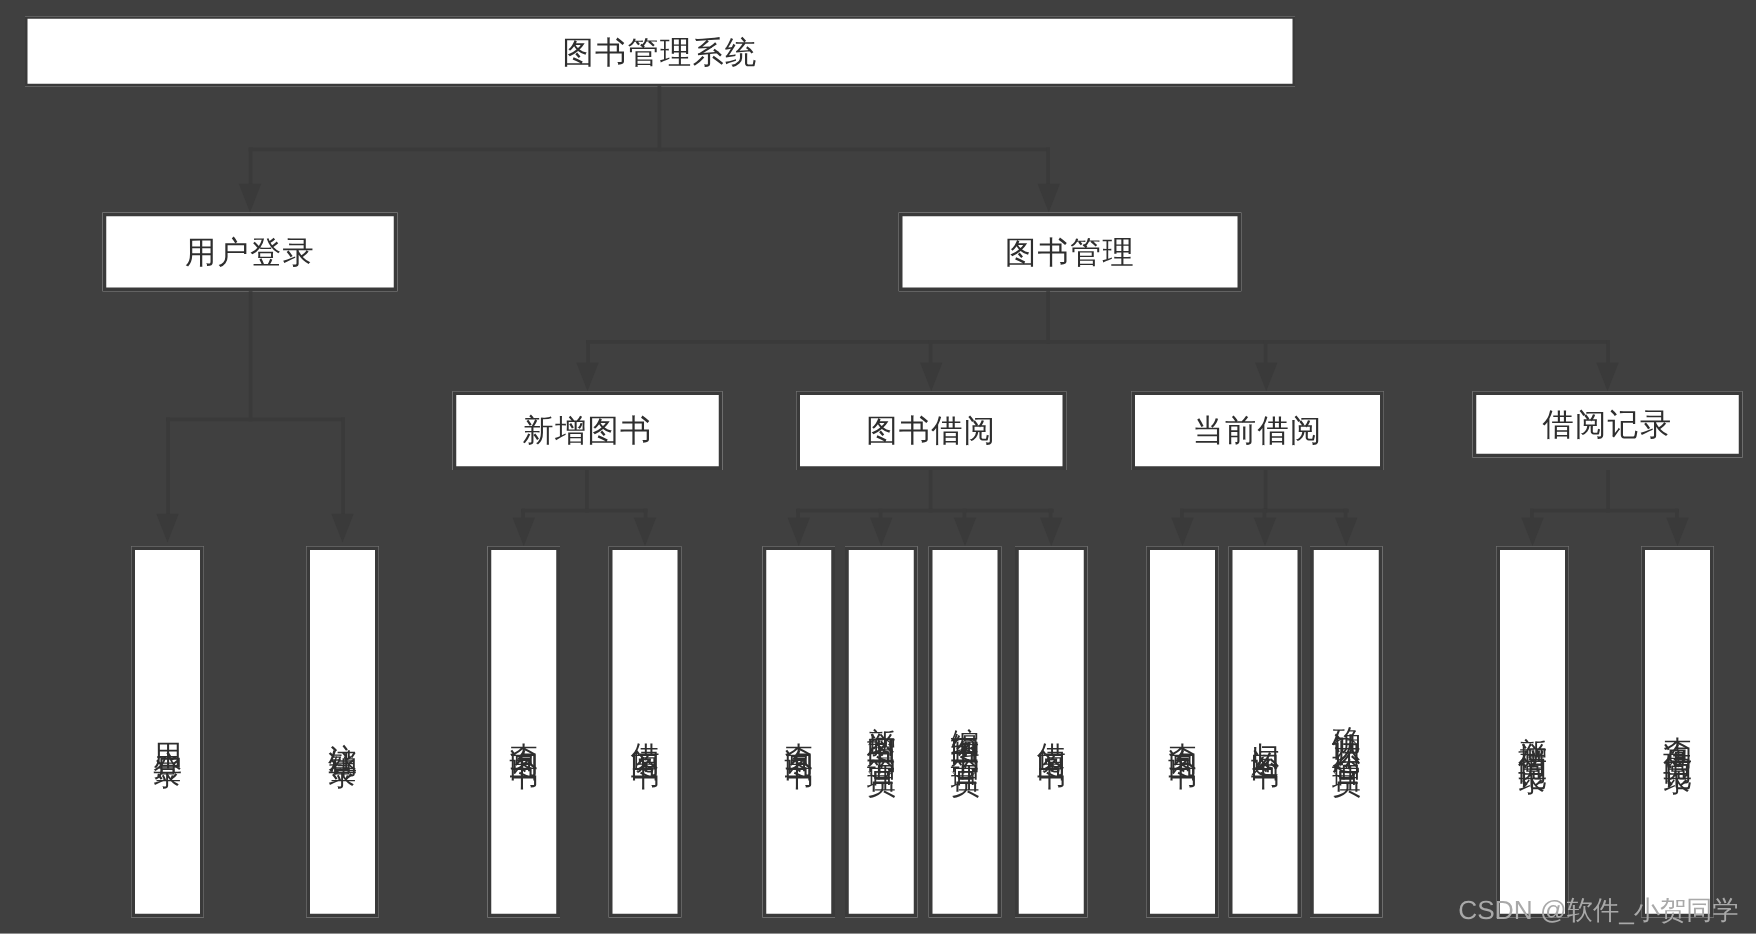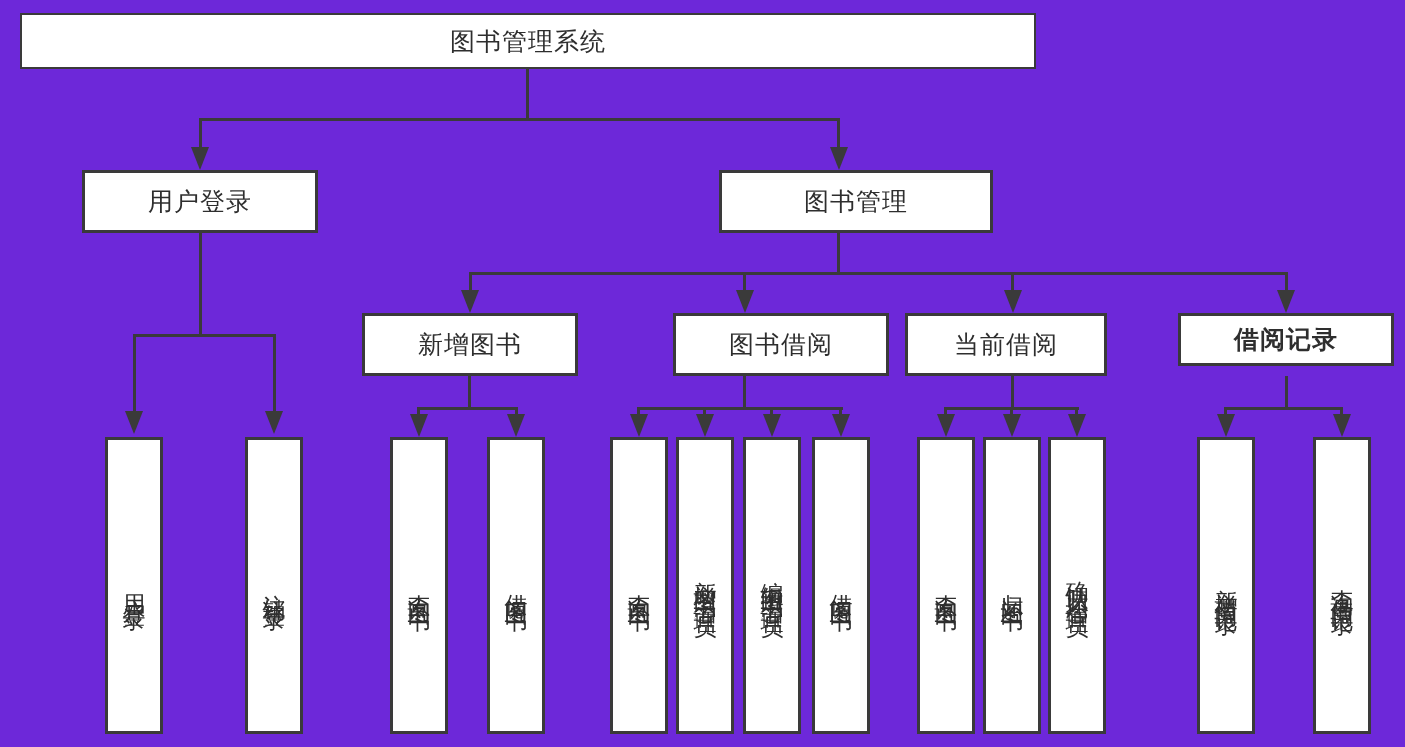--- a/index.html
+++ b/index.html
@@ -1,19 +1,19 @@
 <!DOCTYPE html>
 <html><head>
 <meta charset="utf-8">
 <style>
   html,body{margin:0;padding:0;background:#ffffff;}
   #canvas{
     position:relative;
     width:1405px;height:747px;
-    background:#6d28d9;
+    background:#404040;
     font-family:"Liberation Sans",sans-serif;
     overflow:hidden;
   }
   .box{
     position:absolute;
     box-sizing:border-box;
     background:#ffffff;
     border:3px solid #3a3a3a;
     display:flex;
     align-items:center;
@@ -90,27 +90,27 @@
   <div class="vline" style="left:1011px;top:272px;height:22px;"></div>
   <div class="vline" style="left:1285px;top:272px;height:22px;"></div>
   <div class="arrow" style="left:461px;top:290px;"></div>
   <div class="arrow" style="left:736px;top:290px;"></div>
   <div class="arrow" style="left:1004px;top:290px;"></div>
   <div class="arrow" style="left:1277px;top:290px;"></div>
 
   <div class="box" style="left:362px;top:313px;width:216px;height:63px;">
     <span class="hlabel">新增图书</span>
   </div>
-  <div class="box" style="left:637px;top:313px;width:216px;height:63px;margin-left:36px;">
+  <div class="box" style="left:637px;top:313px;width:216px;height:63px;">
     <span class="hlabel">图书借阅</span>
   </div>
   <div class="box" style="left:905px;top:313px;width:202px;height:63px;">
     <span class="hlabel">当前借阅</span>
   </div>
-  <div class="box" style="left:1178px;top:313px;width:216px;height:53px;font-weight:bold;">
+  <div class="box" style="left:1178px;top:313px;width:216px;height:53px;">
     <span class="hlabel">借阅记录</span>
   </div>
 
   <div class="vline" style="left:468px;top:376px;height:34px;"></div>
   <div class="hline" style="left:417px;top:407px;width:101px;"></div>
   <div class="vline" style="left:417px;top:407px;height:10px;"></div>
   <div class="vline" style="left:515px;top:407px;height:10px;"></div>
   <div class="arrow" style="left:410px;top:414px;"></div>
   <div class="arrow" style="left:507px;top:414px;"></div>
 
@@ -178,14 +178,15 @@
     <span class="vtext">确认归还（管理员）</span>
   </div>
 
   <div class="box leaf" style="left:1197px;top:437px;width:58px;height:297px;">
     <span class="vtext">新增借阅记录</span>
   </div>
   <div class="box leaf" style="left:1313px;top:437px;width:58px;height:297px;">
     <span class="vtext">查询借阅记录</span>
   </div>
 
+  <div class="watermark">CSDN @软件_小贺同学</div>
 
 </div>
 
 </body></html>

